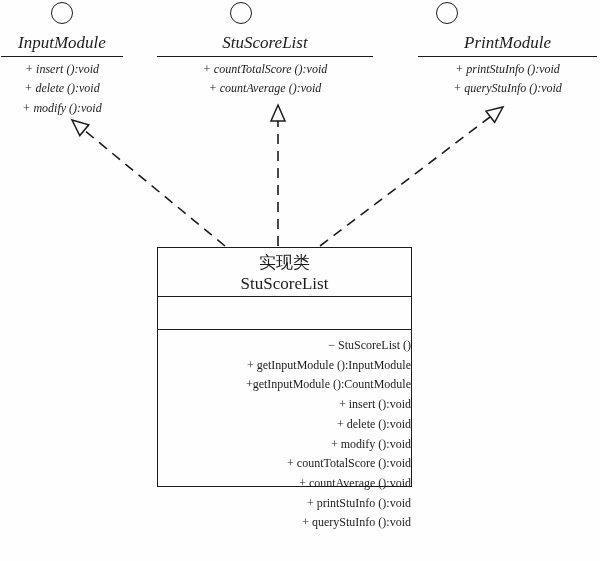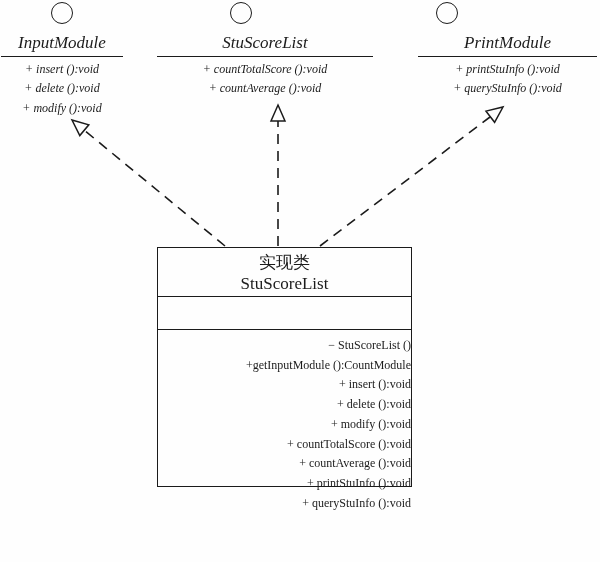--- a/index.html
+++ b/index.html
@@ -93,20 +93,21 @@
   </div>
 
   <div class="cls-box">
     <div class="cls-title">
       <div class="cls-stereotype">实现类</div>
       <div class="cls-name">StuScoreList</div>
     </div>
     <div class="cls-attrs"></div>
     <div class="cls-methods">
       <div>− StuScoreList ()</div>
+      <div>+ getInputModule ():InputModule</div>
       <div>+getInputModule ():CountModule</div>
       <div>+ insert ():void</div>
       <div>+ delete ():void</div>
       <div>+ modify ():void</div>
       <div>+ countTotalScore ():void</div>
       <div>+ countAverage ():void</div>
       <div>+ printStuInfo ():void</div>
       <div>+ queryStuInfo ():void</div>
     </div>
   </div>

